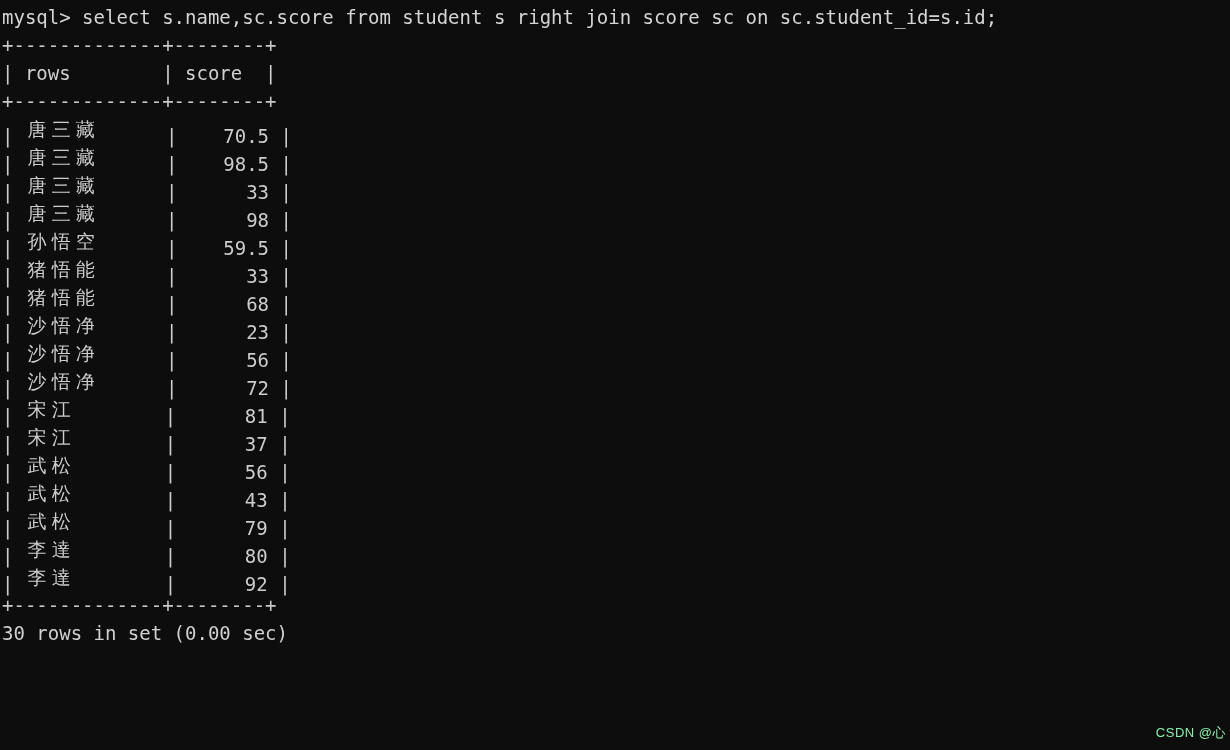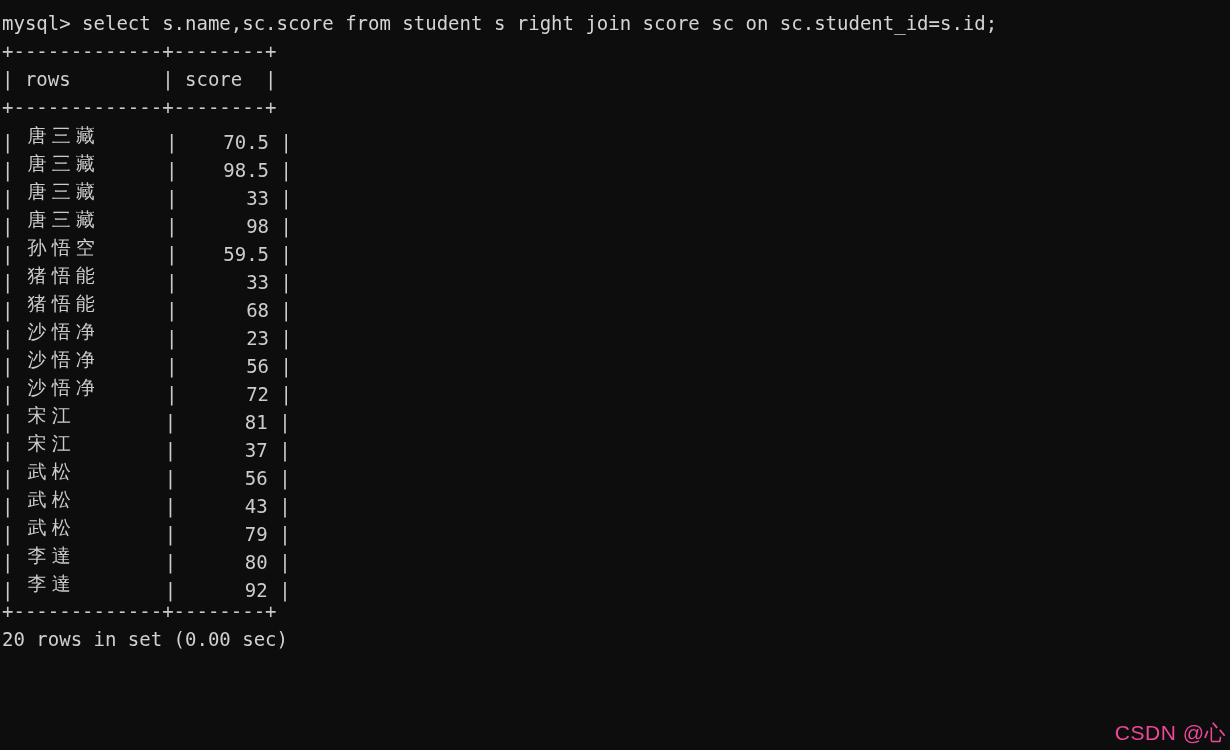--- a/index.html
+++ b/index.html
@@ -16,21 +16,21 @@
   }
   #terminal {
     position: relative;
     width: 1230px;
     height: 750px;
     background: #0d0d0d;
     color: #cccccc;
     font-family: "DejaVu Sans Mono", "Liberation Mono", monospace;
     font-size: 19px;
     line-height: 28px;
-    padding: 9px 0 0 2px;
+    padding: 3px 0 0 2px;
     box-sizing: border-box;
     -webkit-font-smoothing: antialiased;
   }
   .line {
     white-space: pre;
     font-family: "DejaVu Sans Mono", "Liberation Mono", monospace;
     font-size: 19px;
     line-height: 28px;
     letter-spacing: 0px;
     height: 28px;
@@ -50,23 +50,23 @@
     width: 24.2px;
     text-align: center;
     vertical-align: baseline;
     line-height: 28px;
     overflow: hidden;
   }
   #watermark {
     position: absolute;
     right: 4px;
     bottom: 6px;
-    color: #ec4899;
+    color: #86efac;
     font-family: "Liberation Sans", "DejaVu Sans", sans-serif;
-    font-size: 21px;
+    font-size: 13px;
     line-height: 22px;
     white-space: nowrap;
     letter-spacing: 0.5px;
   }
 </style>
 </head>
 <body>
 
 <div id="terminal">
 
@@ -93,17 +93,17 @@
       <div class="line row">| <span class="cjk">宋</span><span class="cjk">江</span>        |      37 |</div>
       <div class="line row">| <span class="cjk">武</span><span class="cjk">松</span>        |      56 |</div>
       <div class="line row">| <span class="cjk">武</span><span class="cjk">松</span>        |      43 |</div>
       <div class="line row">| <span class="cjk">武</span><span class="cjk">松</span>        |      79 |</div>
       <div class="line row">| <span class="cjk">李</span><span class="cjk">達</span>        |      80 |</div>
       <div class="line row">| <span class="cjk">李</span><span class="cjk">達</span>        |      92 |</div>
     </div>
 
   <div class="line rule">+-------------+--------+</div>
 
-  <div class="line status">20 rows in set (0.00 sec)</div>
+  <div class="line status">30 rows in set (0.00 sec)</div>
 
   <div id="watermark">CSDN @心</div>
 
 </div>
 
 </body></html>

